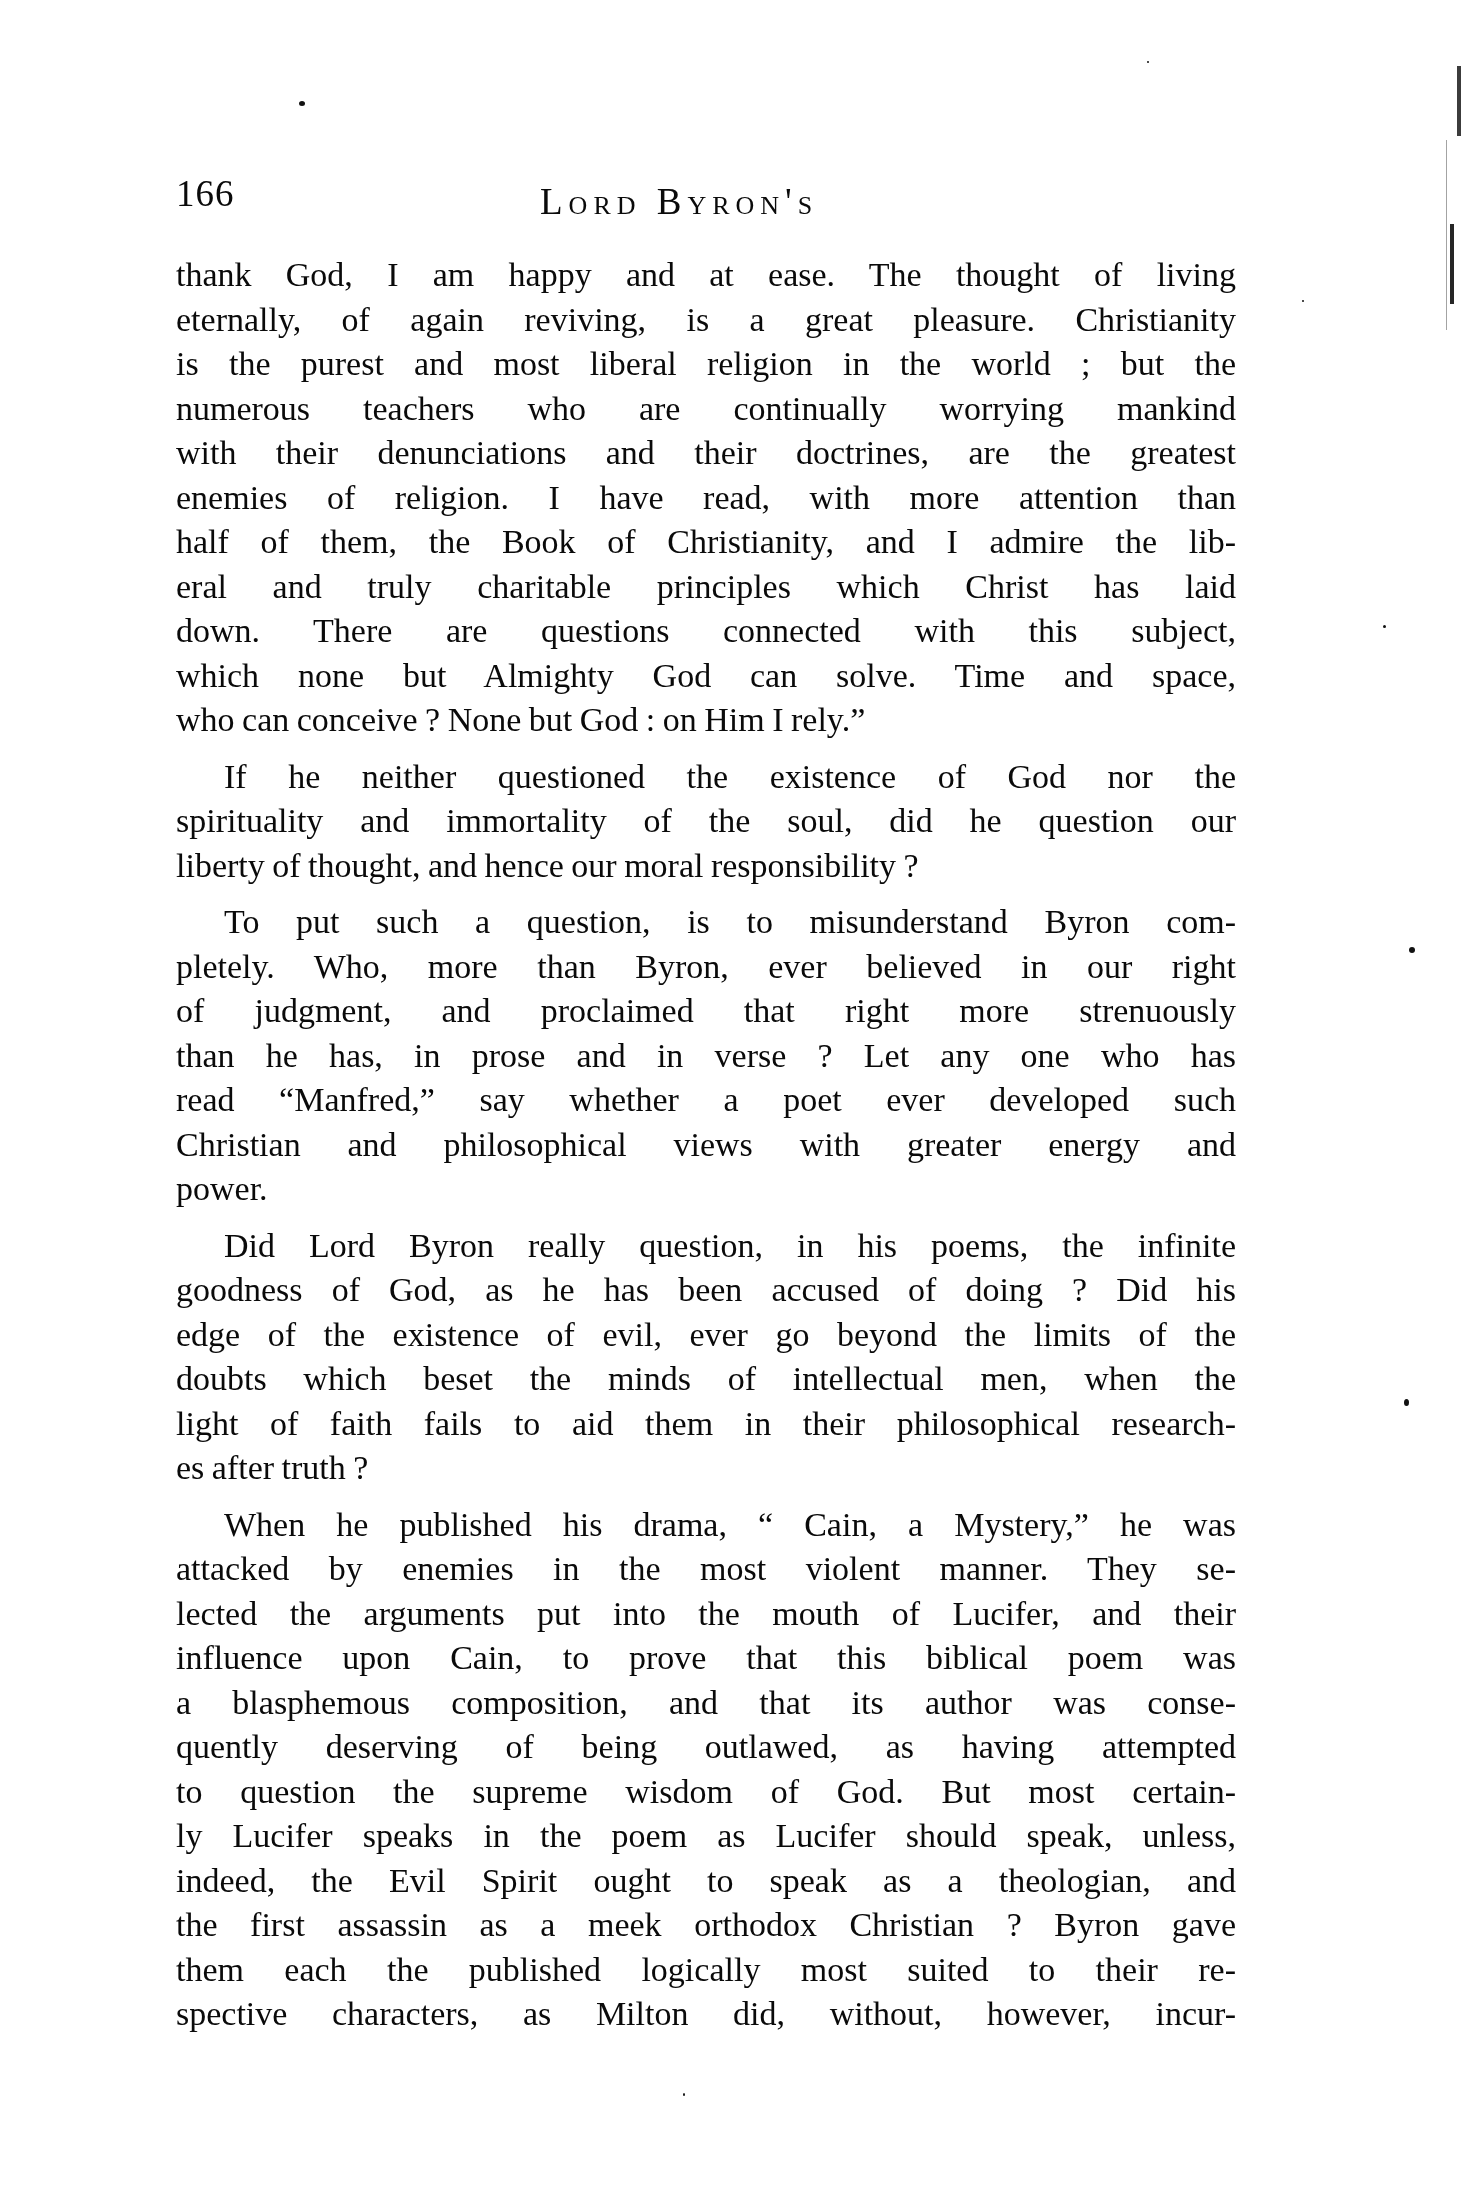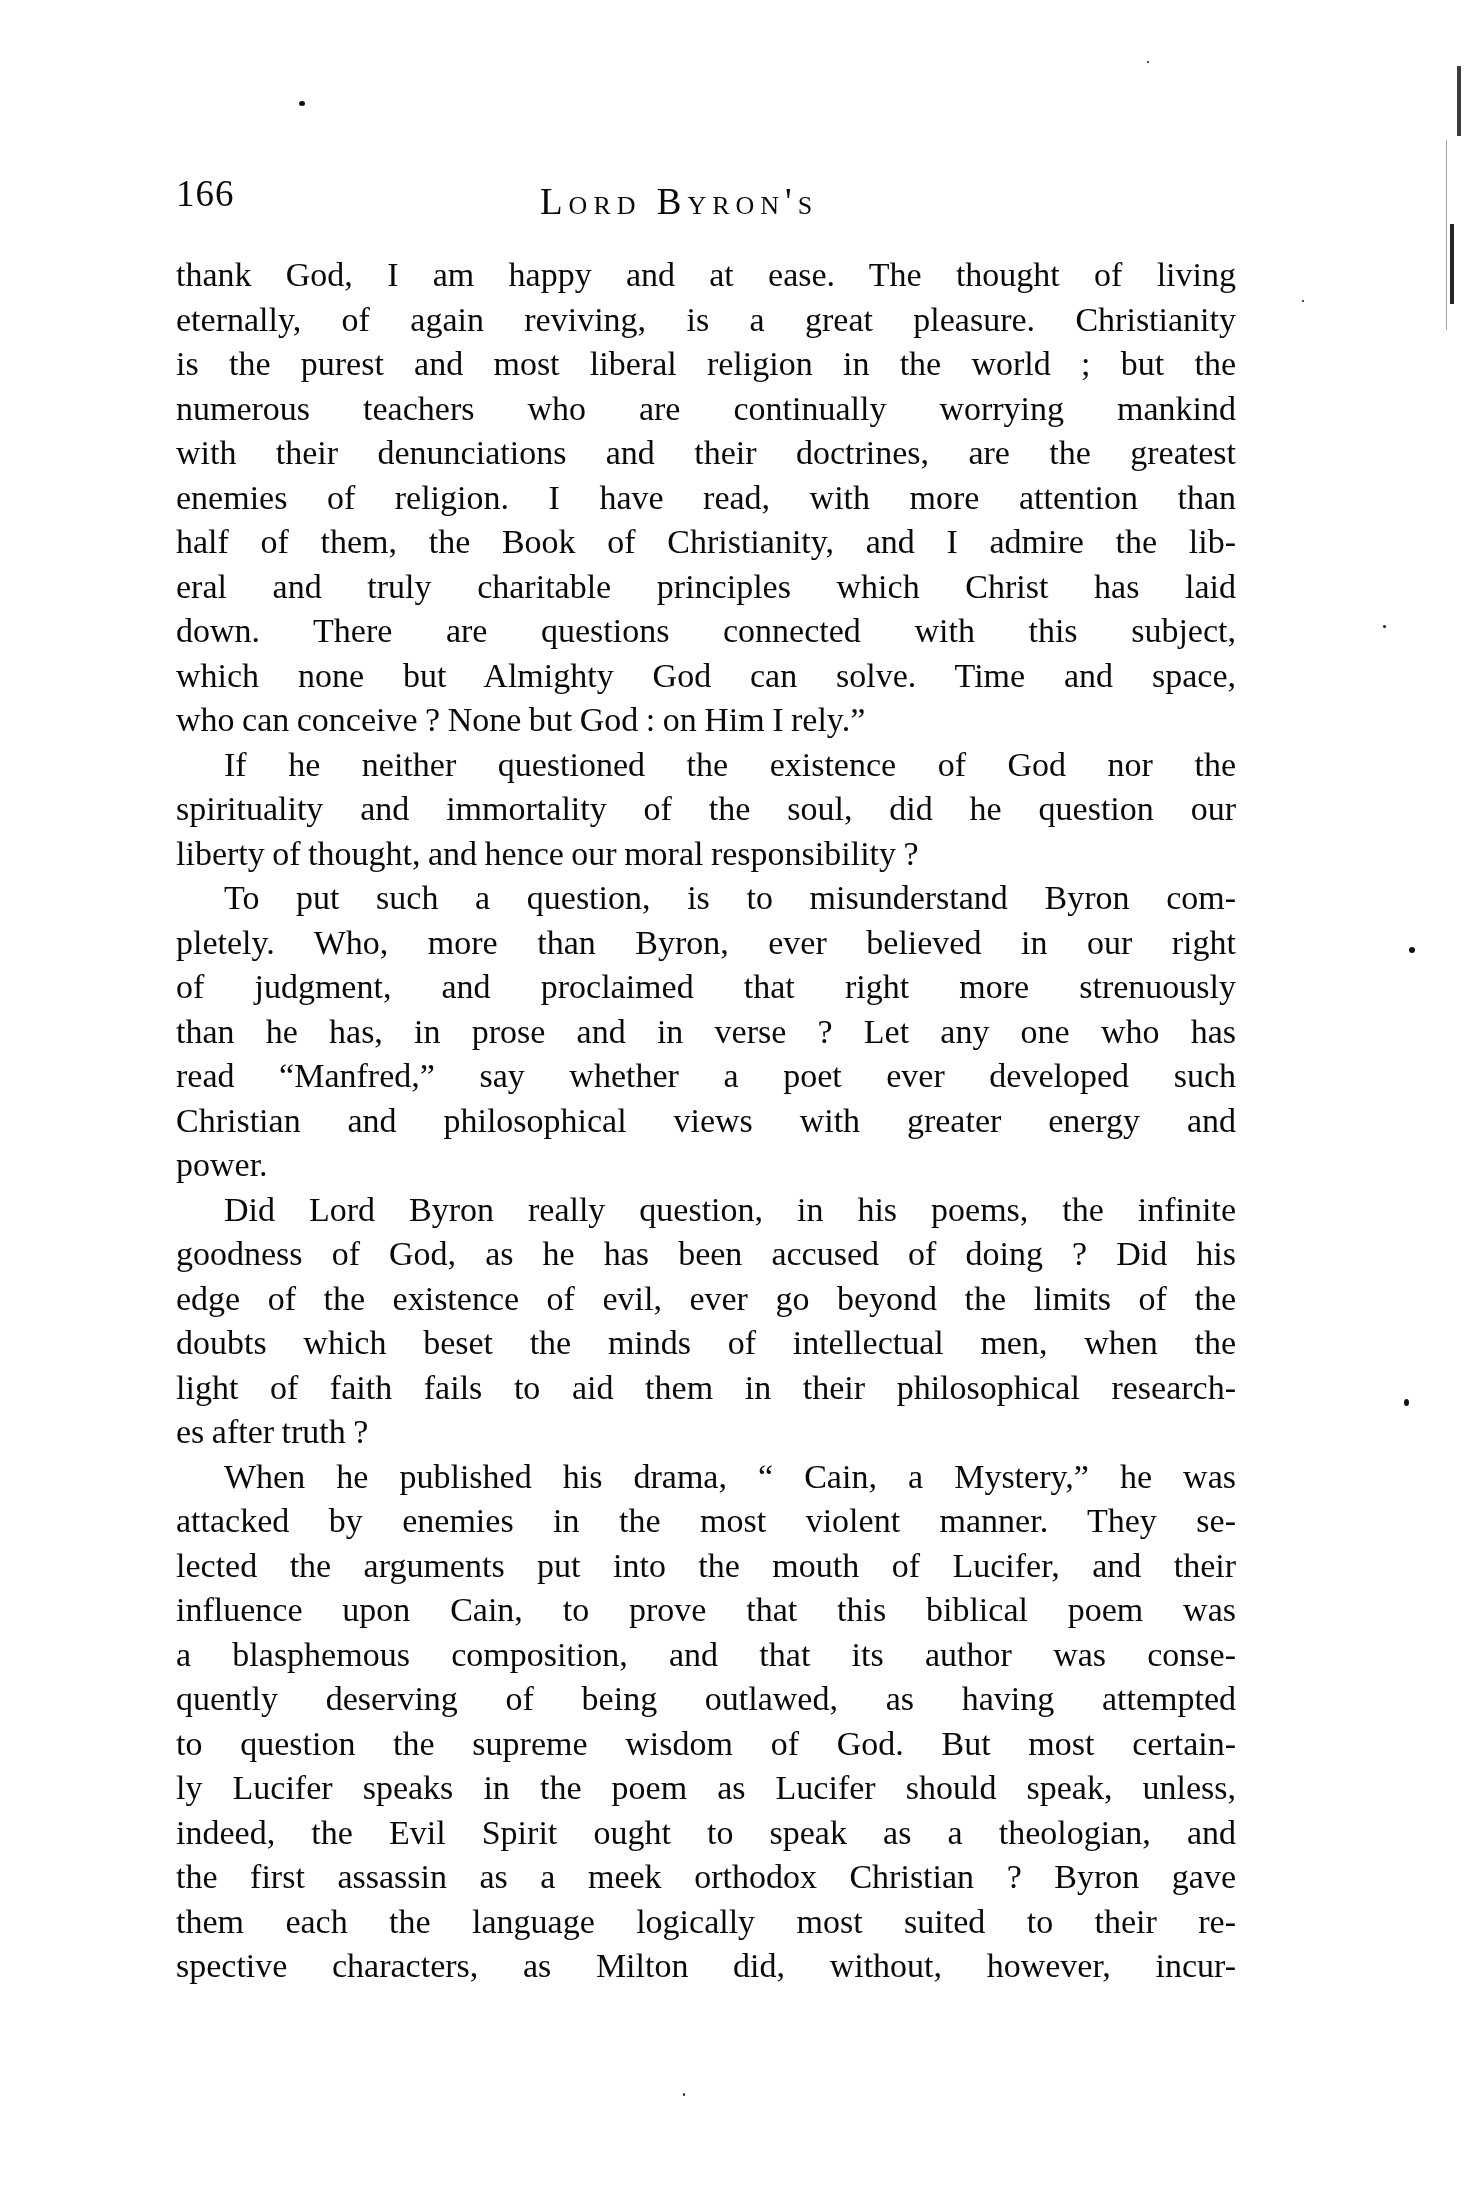--- a/index.html
+++ b/index.html
@@ -58,20 +58,21 @@
     line-height: 44.5px;
     font-size: 34px;
     white-space: nowrap;
     text-align: justify;
     text-align-last: justify;
     word-spacing: -1px;
     overflow: visible;
   }
   .line.indent {
     padding-left: 48px;
+    margin-top: 12px;
   }
   .line.last {
     text-align: center;
     text-align-last: left;
   }
   .speck {
     position: absolute;
     background: #111;
     border-radius: 50%;
   }
@@ -135,21 +136,21 @@
       <span class="line indent">When he published his drama, “ Cain, a Mystery,” he was</span>
       <span class="line">attacked by enemies in the most violent manner.  They se-</span>
       <span class="line">lected the arguments put into the mouth of Lucifer, and their</span>
       <span class="line">influence upon Cain, to prove that this biblical poem was</span>
       <span class="line">a blasphemous composition, and that its author was conse-</span>
       <span class="line">quently deserving of being outlawed, as having attempted</span>
       <span class="line">to question the supreme wisdom of God.  But most certain-</span>
       <span class="line">ly Lucifer speaks in the poem as Lucifer should speak, unless,</span>
       <span class="line">indeed, the Evil Spirit ought to speak as a theologian, and</span>
       <span class="line">the first assassin as a meek orthodox Christian ?  Byron gave</span>
-      <span class="line">them each the language logically most suited to their re-</span>
+      <span class="line">them each the published logically most suited to their re-</span>
       <span class="line">spective characters, as Milton did, without, however, incur-</span>
     </div>
 
   </div>
 
   <span class="speck" style="left:299px;top:101px;width:6px;height:5px;"></span>
   <span class="speck" style="left:1409px;top:947px;width:6px;height:6px;"></span>
   <span class="speck" style="left:1404px;top:1399px;width:5px;height:7px;"></span>
   <span class="speck" style="left:1383px;top:625px;width:3px;height:3px;"></span>
   <span class="speck" style="left:1302px;top:300px;width:2px;height:2px;"></span>

